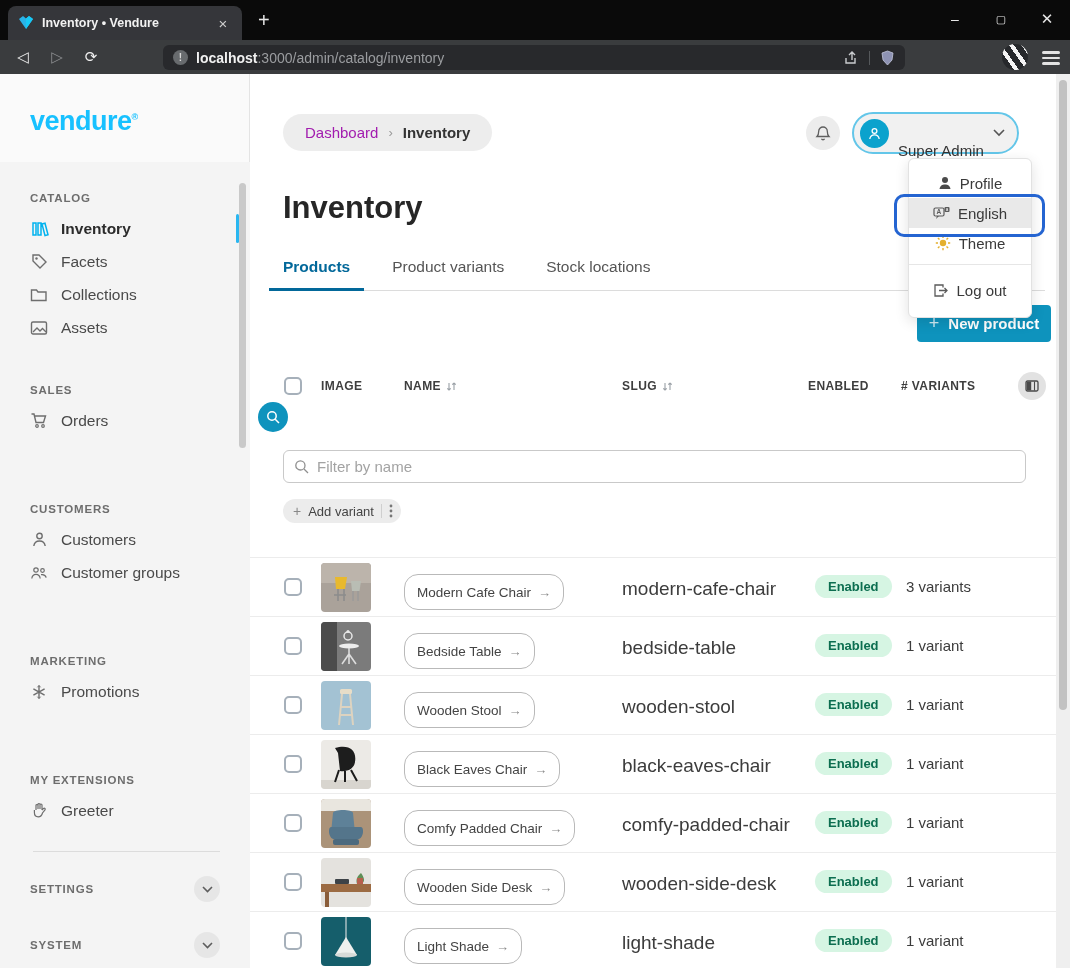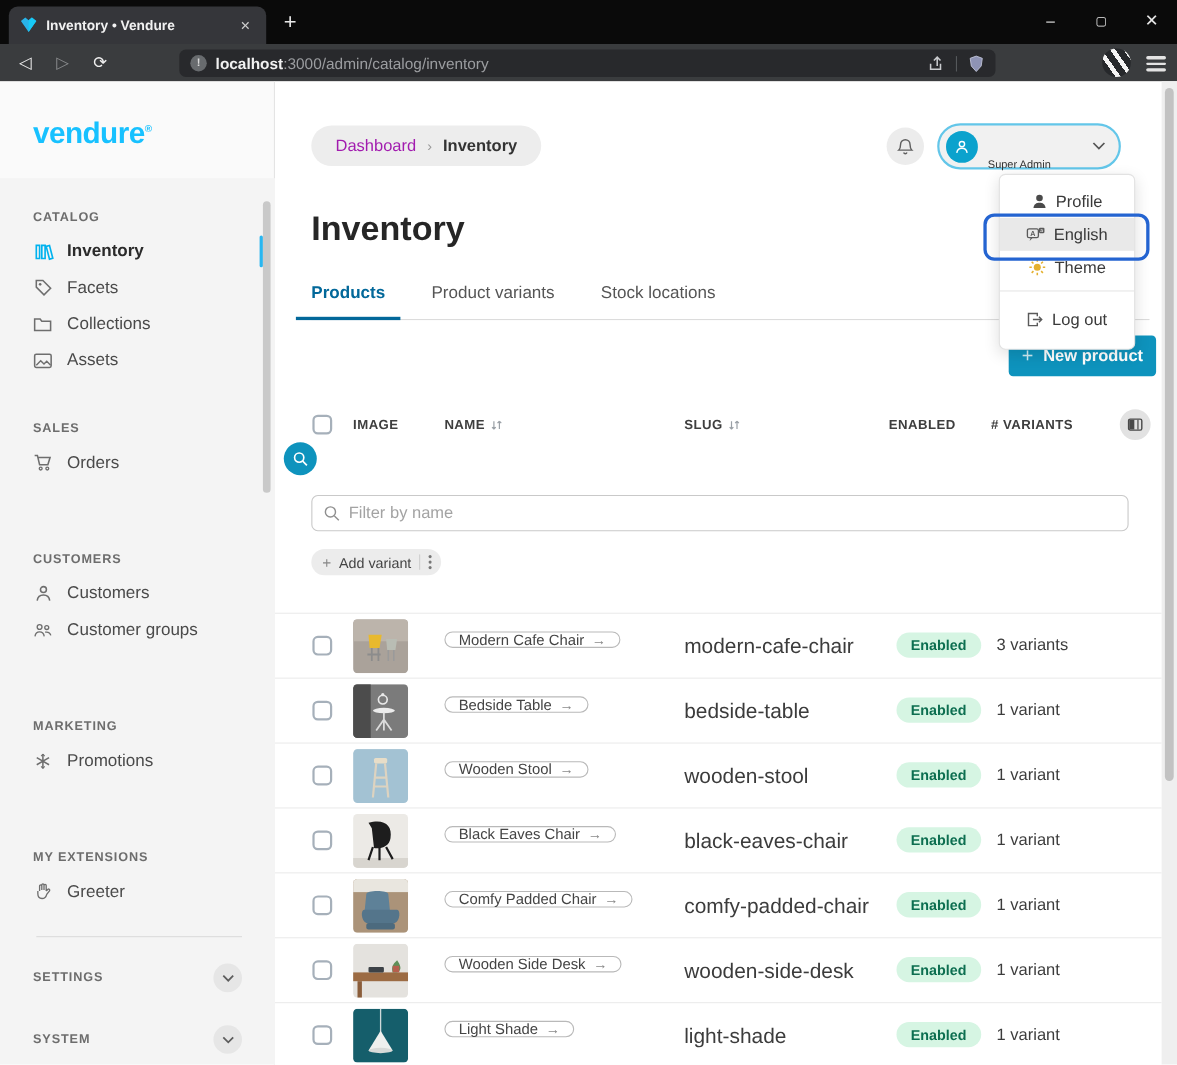--- a/index.html
+++ b/index.html
@@ -56,21 +56,21 @@
   .crumb { position:absolute; left:33px; top:40px; height:37px; background:#ededed; border-radius:19px;
            display:flex; align-items:center; padding:0 22px; gap:10px; font-size:15px; }
   .crumb .root { color:#a21caf; }
   .crumb .sep { color:#9a9a9a; font-size:13px; }
   .crumb .cur { color:#333; font-weight:bold; }
   .bell-btn { position:absolute; left:556px; top:42px; width:34px; height:34px; border-radius:50%; background:#ececec;
               display:flex; align-items:center; justify-content:center; }
   .user-pill { position:absolute; left:602px; top:38px; height:42px; width:167px; background:#f1f1f1;
                border:2px solid #63c6e9; border-radius:21px; display:flex; align-items:center; padding:0 12px 0 6px; gap:9px; }
   .user-avatar { width:29px; height:29px; border-radius:50%; background:#0ba2cd; display:flex; align-items:center; justify-content:center; }
-  .user-name { font-size:10px; color:#333; flex:1;margin-top:34px; }
+  .user-name { font-size:15px; color:#333; flex:1;margin-top:34px; }
   .page-title { position:absolute; left:33px; top:116px; font-size:31px; font-weight:bold; color:#262626; }
   .tabs { position:absolute; left:33px; top:184px; width:762px; display:flex; gap:42px; border-bottom:1px solid #dcdcdc; padding-bottom:12px;text-align:right; }
   .tabs .t { font-size:15.5px; color:#555; padding-bottom:2px; }
   .tabs .t.active { color:#02689a; font-weight:bold; position:relative; }
   .tabs .t.active::after { content:""; position:absolute; left:-14px; right:-14px; bottom:-13px; height:3px; background:#02689a; }
   .newprod-btn { position:absolute; left:667px; top:231px; width:134px; height:37px; background:#0e93bd; color:#fff;
                  border:none; border-radius:4px; font-size:15px; font-weight:bold; display:flex; align-items:center;
                  justify-content:center; gap:9px; font-family:inherit; }
   .newprod-btn .plus { font-weight:normal; color:#cfeaf3; font-size:18px; }
 
@@ -96,21 +96,21 @@
                display:flex; align-items:center; padding:0 8px 0 10px; gap:7px; font-size:13px; color:#444; }
   .addfilter .plus { color:#888; font-size:14px; }
   .addfilter .vdiv { width:1px; height:14px; background:#cfcfcf; }
 
   
   .rows { position:absolute; left:0; top:483px; width:806px; }
   .row { position:relative; height:59px; border-top:1px solid #ececec; }
   .row .cb { position:absolute; left:34px; top:20px; }
   .thumb { position:absolute; left:71px; top:5px; width:50px; height:49px; border-radius:4px; overflow:hidden; }
   .thumb svg { display:block; }
-  .name-pill { position:absolute; left:154px; top:16px; height:15px; border:1px solid #b9b9b9; border-radius:14px;
+  .name-pill { position:absolute; left:154px; top:16px; height:36px; border:1px solid #b9b9b9; border-radius:14px;
                display:flex; align-items:center; gap:7px; padding:0 12px; font-size:13.5px; color:#444; background:#fff; }
   .name-pill .arr { color:#8a8a8a; font-size:13px; }
   .slug { position:absolute; left:372px; top:20px; font-size:19px; color:#3c3c3c; }
   .badge { position:absolute; left:565px; top:17px; background:#d6f5e3; color:#0c6e50; font-size:13px; font-weight:bold;
            border-radius:13px; padding:4px 13px; }
   .variants { position:absolute; left:656px; top:20px; font-size:15px; color:#3c3c3c; }
 
   
   .menu { position:absolute; left:658px; top:84px; width:124px; background:#fff; border:1px solid #e2e2e2; border-radius:6px;
           box-shadow:0 4px 14px rgba(0,0,0,0.12); z-index:40; padding:9px 0 10px 0; }

